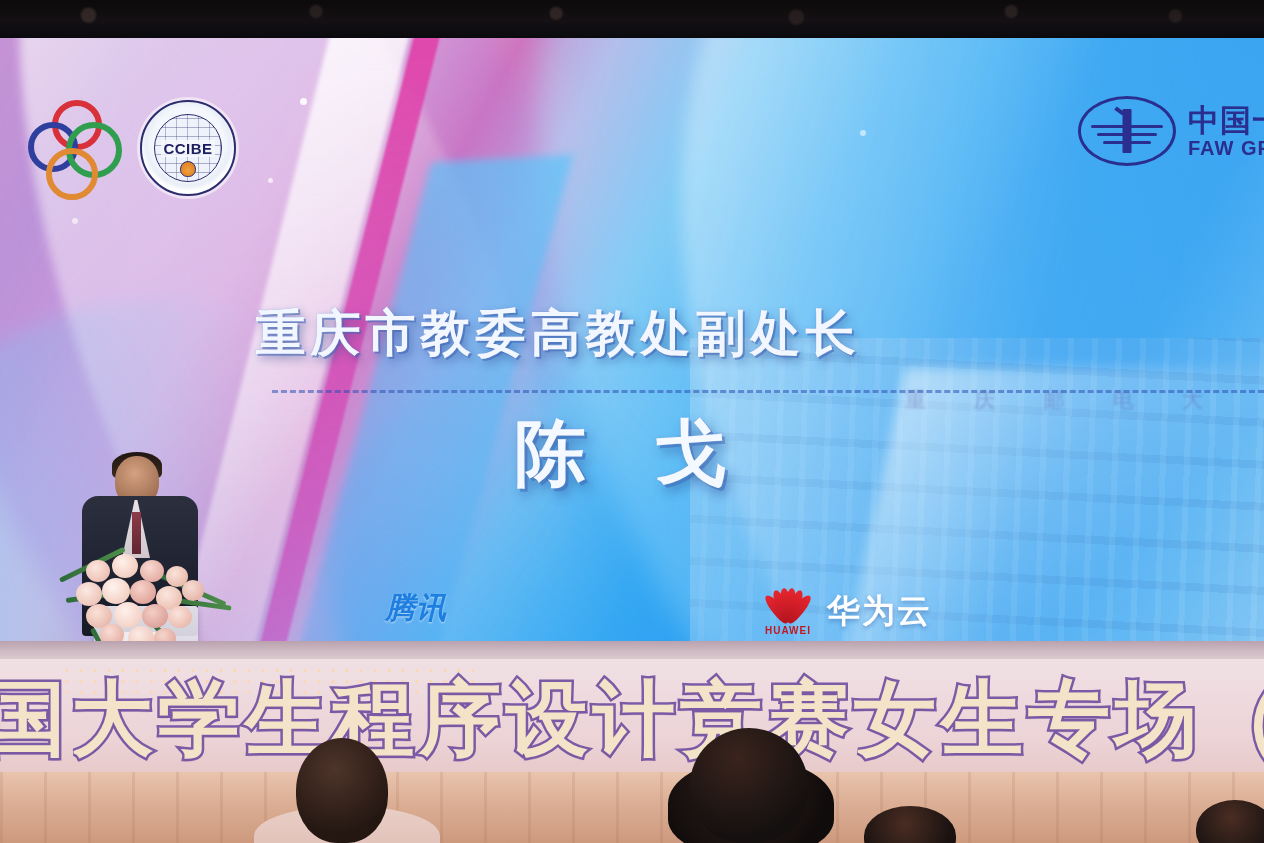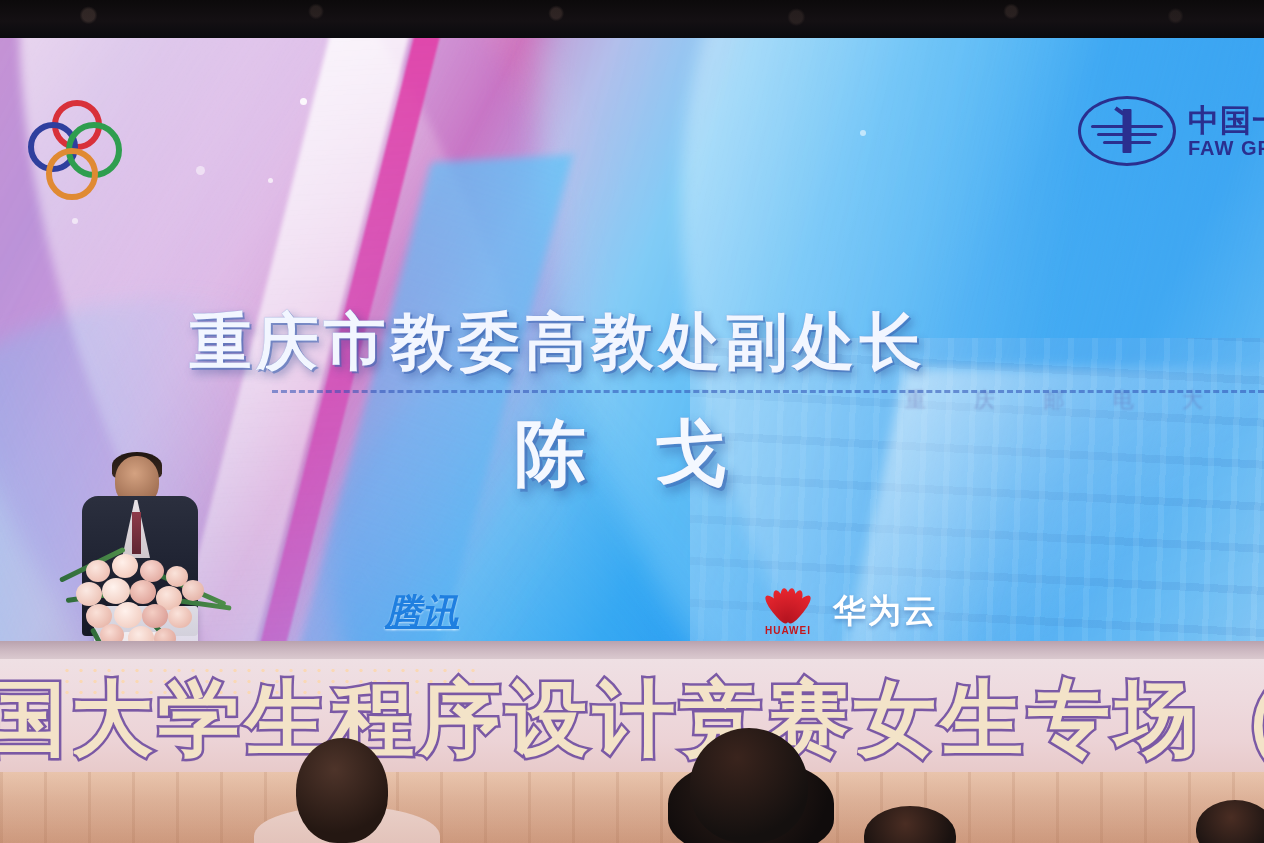--- a/index.html
+++ b/index.html
@@ -172,21 +172,21 @@
   .event-title{
     position:absolute;left:0;top:86px;width:1264px;text-align:center;
     font-family:"DejaVu Sans",sans-serif;
     font-size:34px;font-weight:700;letter-spacing:1px;color:#3b3bc0;
     text-shadow:0 1px 0 rgba(255,255,255,.75), 0 0 8px rgba(255,255,255,.35);
   }
 
   .speaker-role{
     position:absolute;left:0;top:262px;width:1116px;text-align:center;
     font-family:"DejaVu Sans",sans-serif;
-    font-size:62px;font-weight:700;letter-spacing:5px;
+    font-size:50px;font-weight:700;letter-spacing:5px;
     color:#f2f6ff;
     text-shadow:
       0 0 1px #6f8fd0,
       2px 2px 0 rgba(60,100,180,.55),
       4px 5px 10px rgba(30,60,130,.45);
   }
   .divider{
     position:absolute;left:272px;top:352px;width:992px;height:0;
     border-top:3px dashed rgba(45,80,180,.55);
   }
@@ -205,26 +205,25 @@
   .sponsors{position:absolute;left:0;top:548px;width:1264px;height:54px;}
   .tencent{
     position:absolute;left:385px;top:2px;display:flex;align-items:center;gap:8px;
   }
   .tencent-en{
     font-size:38px;font-weight:700;font-style:italic;color:#1f7fe0;letter-spacing:-1px;
     font-family:"Liberation Sans",sans-serif;
     text-shadow:0 1px 2px rgba(255,255,255,.6);
   }
   .tencent-cn{
-    font-size:36px;font-weight:700;font-style:italic;color:#1f7fe0;letter-spacing:1px;
+    font-size:30px;font-weight:700;font-style:italic;color:#1f7fe0;letter-spacing:1px;
     font-family:"DejaVu Sans",sans-serif;
     text-shadow:0 1px 2px rgba(255,255,255,.6);
-    text-decoration:underline;
-  }
-  .huawei{position:absolute;left:760px;top:0;display:flex;align-items:center;gap:17px;}
+  }
+  .huawei{position:absolute;left:760px;top:0;display:flex;align-items:center;gap:11px;}
   .hw-mark{width:56px;height:50px;position:relative;}
   .hw-petal{position:absolute;bottom:14px;left:50%;width:11px;height:34px;
     background:linear-gradient(180deg,#e8262f,#b51420);
     border-radius:60% 60% 40% 40%;transform-origin:50% 100%;}
   .hw-word{position:absolute;left:50%;bottom:0;transform:translateX(-50%);
     font-size:10px;font-weight:700;color:#c4161c;letter-spacing:1px;}
   .hw-cn{font-size:33px;font-weight:700;color:#ffffff;letter-spacing:2px;
     font-family:"DejaVu Sans",sans-serif;
     text-shadow:0 2px 4px rgba(40,80,150,.45);}
 
@@ -342,20 +341,26 @@
     <div class="sparkle" style="left:196px;top:128px;width:9px;height:9px;opacity:.5"></div>
     <div class="sparkle" style="left:860px;top:92px;width:6px;height:6px;opacity:.55"></div>
 
     <div class="logo-rings">
       <span class="ring r-red"></span>
       <span class="ring r-blue"></span>
       <span class="ring r-green"></span>
       <span class="ring r-orange"></span>
     </div>
 
+    <div class="logo-ccibe">
+      <div class="ccibe-inner">
+        <span class="ccibe-text">CCIBE</span>
+        <span class="ccibe-flame"></span>
+      </div>
+    </div>
 
     <div class="logo-faw">
       <div class="faw-mark">
         <span class="faw-wing faw-w1"></span>
         <span class="faw-wing faw-w2"></span>
         <span class="faw-wing faw-w3"></span>
         <span class="faw-one"></span>
       </div>
       <div class="faw-words">
         <span class="faw-cn">中国一</span>

